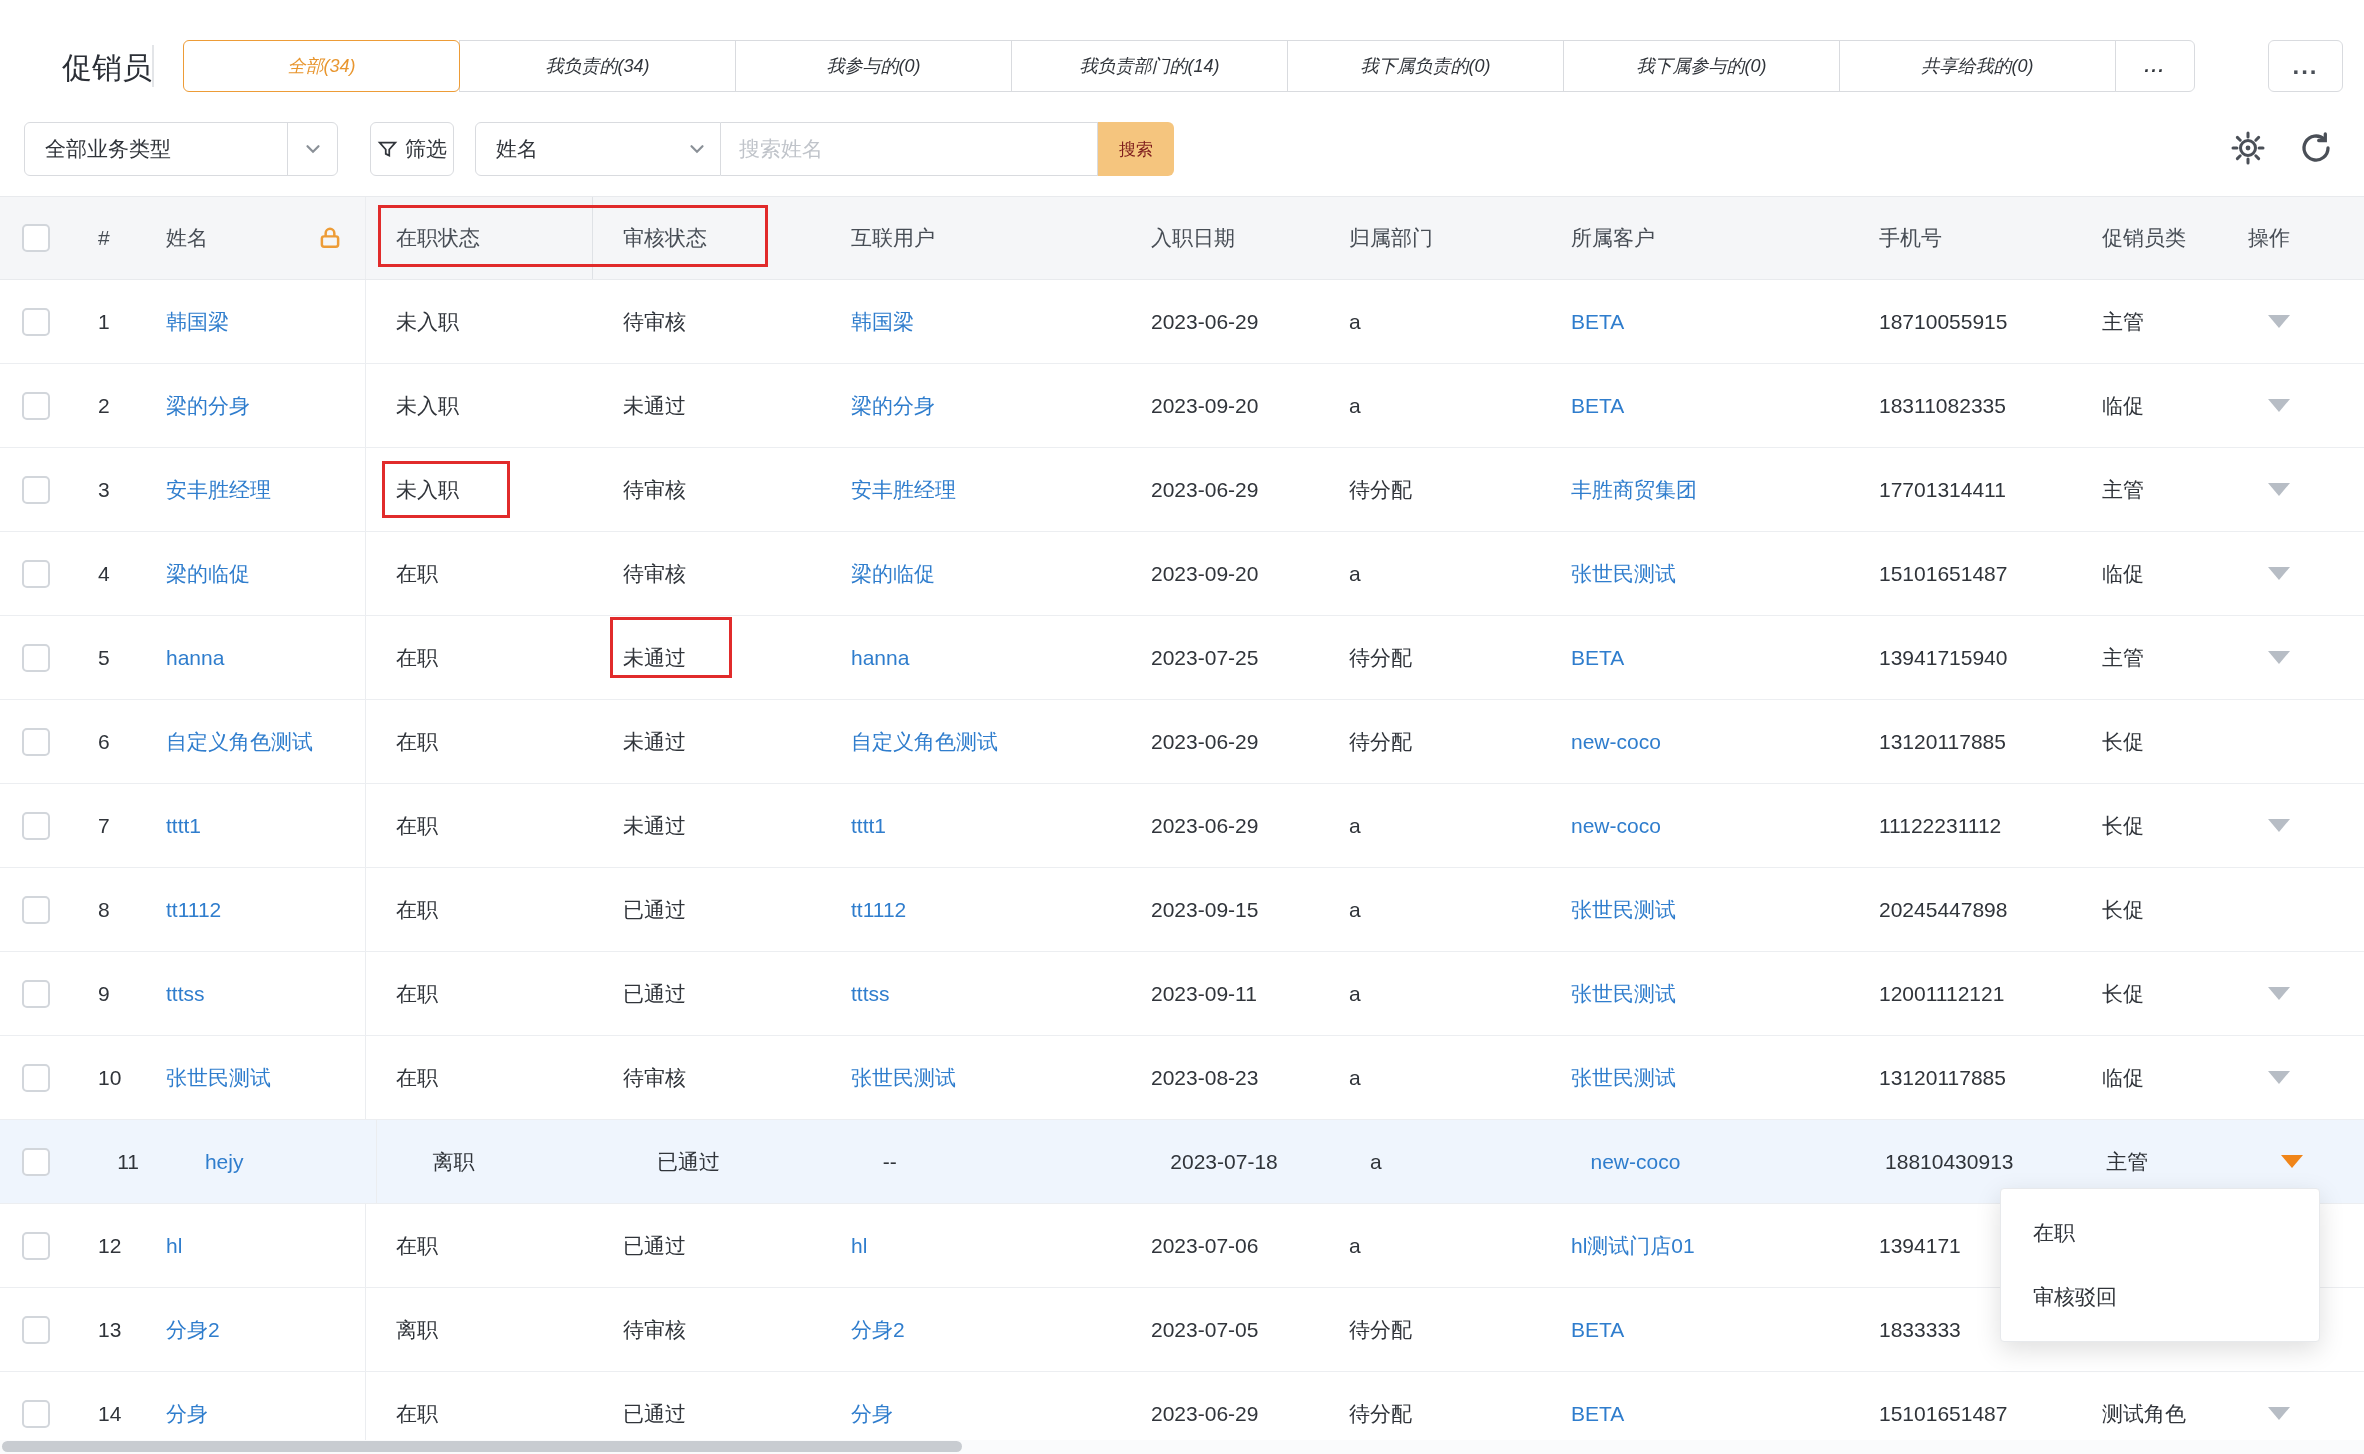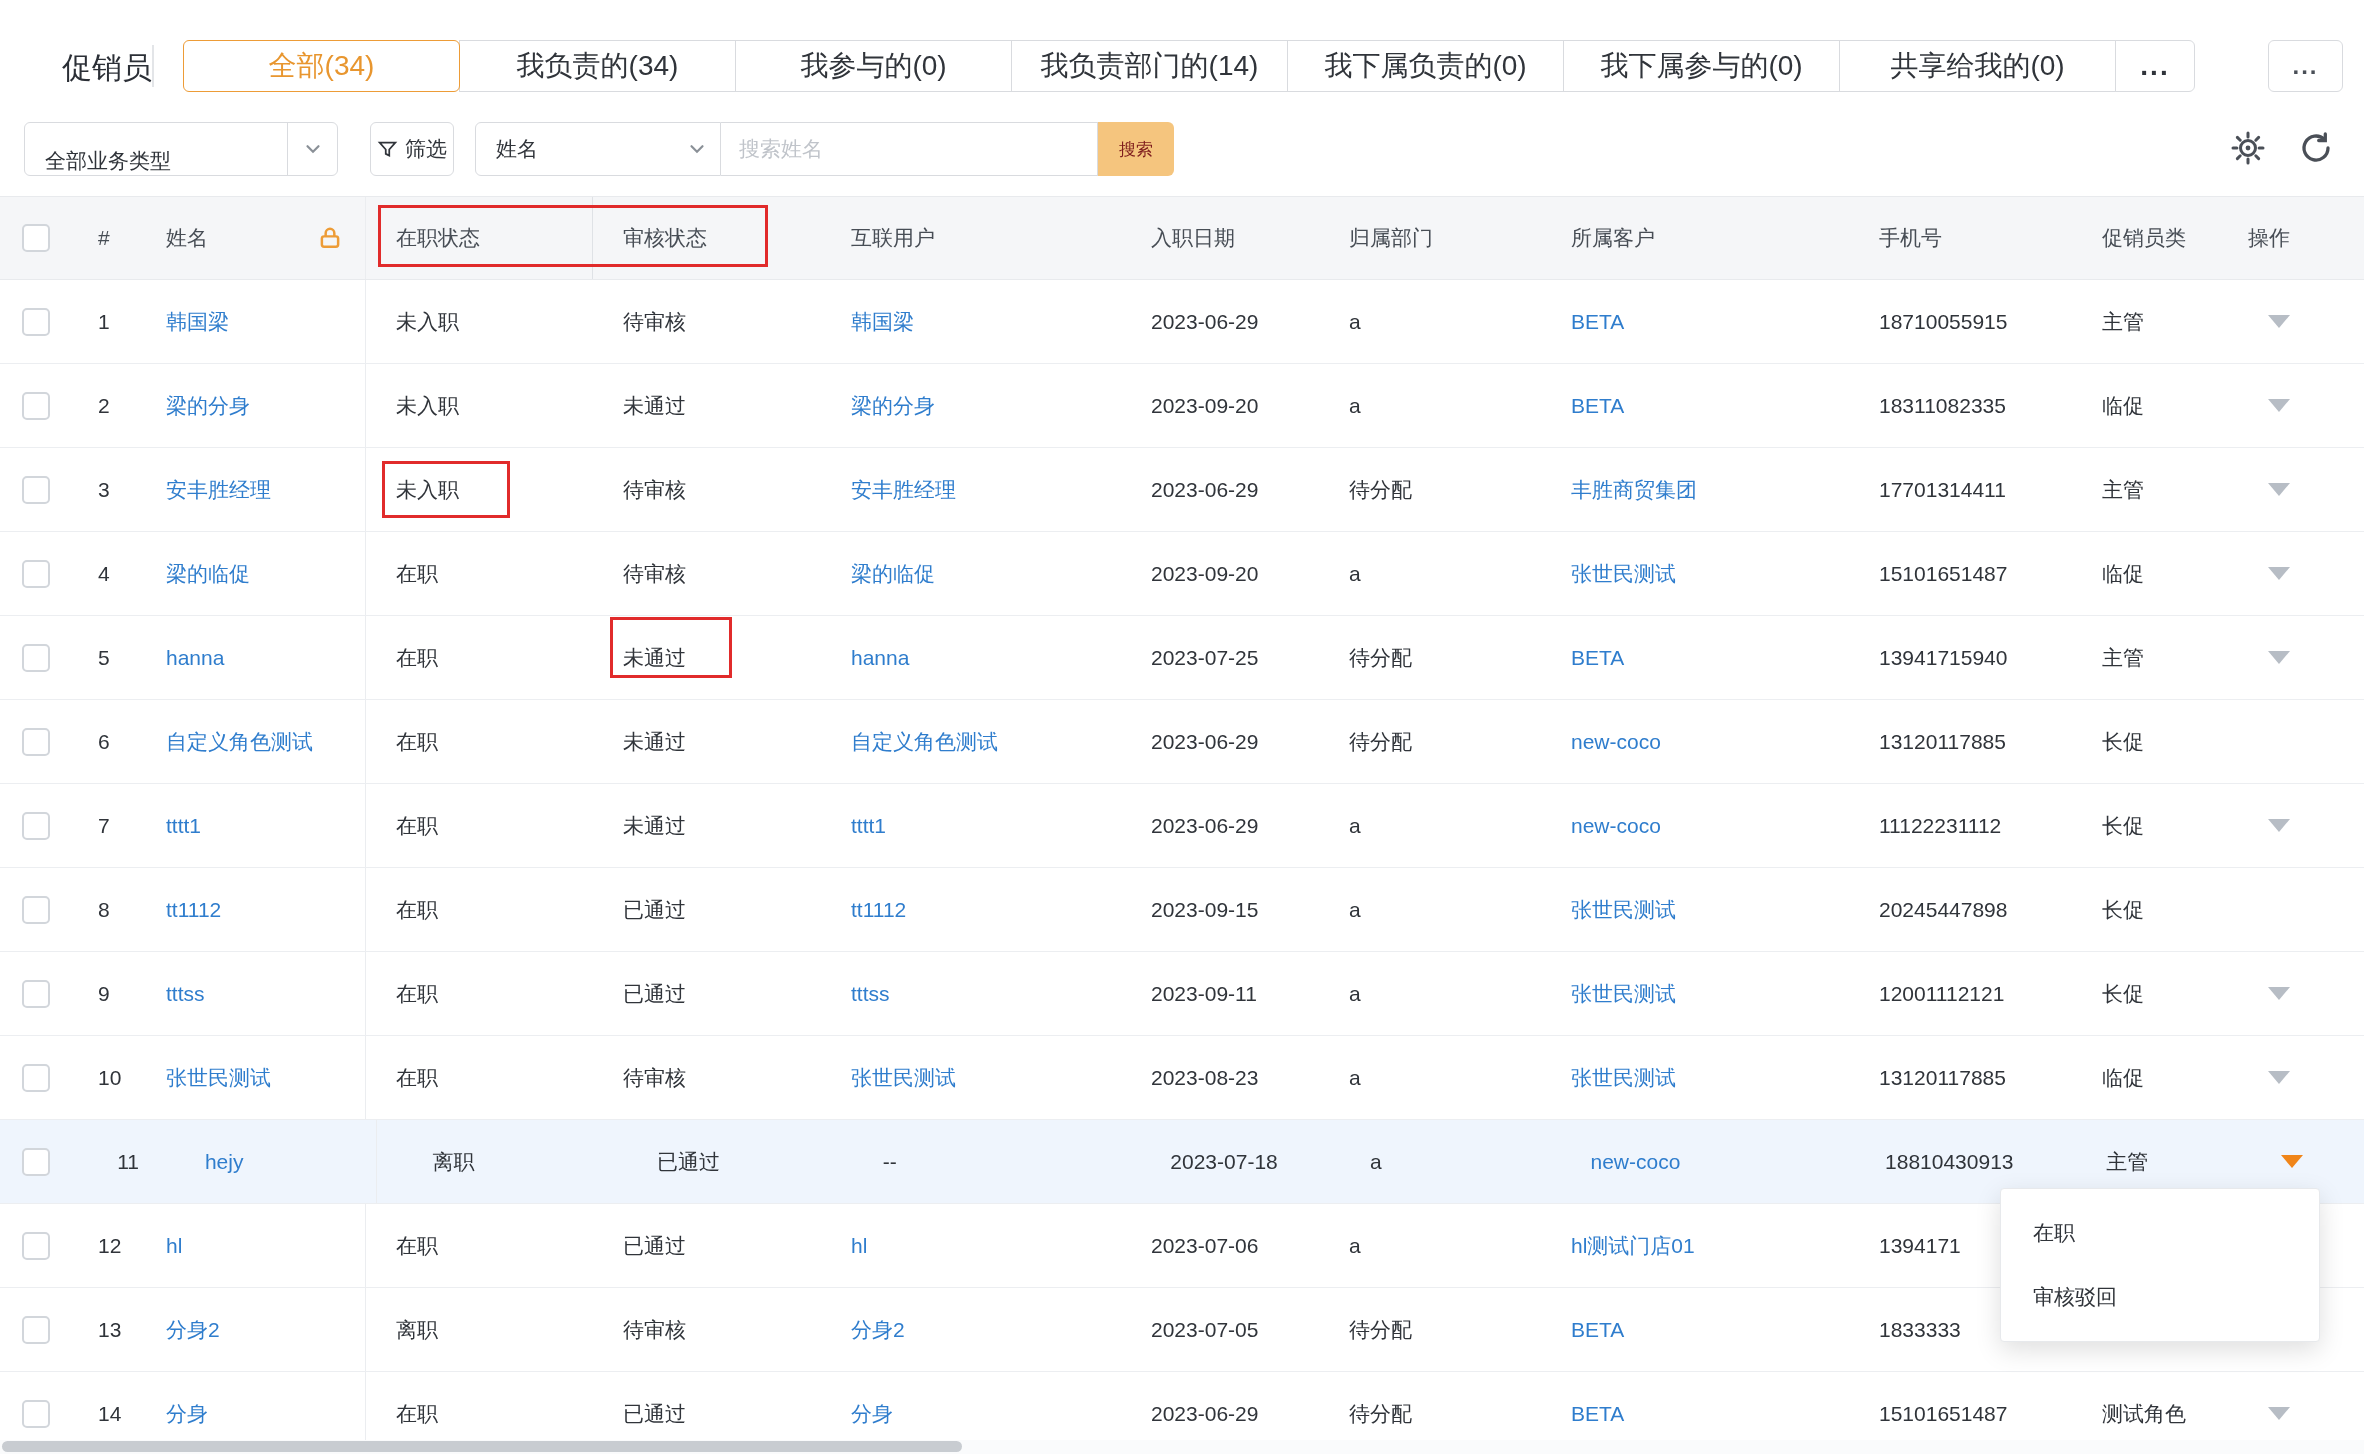--- a/index.html
+++ b/index.html
@@ -8,35 +8,35 @@
     position:relative; width:2364px; height:1454px; overflow:hidden;
     background:#fff; color:#30343a;
     font-family:"Liberation Sans","DejaVu Sans",sans-serif;
   }
   
   .title { position:absolute; left:26px; top:48px; font-size:30px; color:#2b2f36;margin-left:36px; }
   .title-divider { position:absolute; left:152px; top:45px; width:2px; height:42px; background:#e3e5e8; }
   .tabgroup { position:absolute; left:183px; top:40px; display:flex; z-index:1; }
   .tab {
     width:277px; height:52px; border:1px solid #d9dbdf; margin-left:-1px; background:#fff;
-    display:flex; align-items:center; justify-content:center; font-size:28px; color:#30343a; cursor:pointer;
+    display:flex; align-items:center; justify-content:center; font-size:18px; color:#30343a; cursor:pointer;font-style:italic;
   }
   .tab.first { margin-left:0; border-radius:6px 0 0 6px; }
   .tab.last  { border-radius:0 6px 6px 0; }
   .tab.narrow{ width:80px; font-weight:bold; letter-spacing:2px; }
   .tab.active{ border:1px solid #ED9C37; color:#E8962F; border-radius:6px; z-index:2; }
   .more-btn {
     position:absolute; left:2268px; top:40px; width:75px; height:52px;
     border:1px solid #d9dbdf; border-radius:6px; display:flex; align-items:center; justify-content:center;
     font-size:24px; font-weight:bold; letter-spacing:2px; color:#4a4f57; background:#fff;
   }
   
   .sel-business {
     position:absolute; left:24px; top:122px; width:314px; height:54px;
-    border:1px solid #d9dbdf; border-radius:6px; display:flex; align-items:flex-end; background:#fff;
+    border:1px solid #d9dbdf; border-radius:6px; display:flex; align-items:center; background:#fff;
   }
   .sel-business .val { flex:1; padding-left:20px; font-size:21px; }
   .sel-business .chev { width:50px; height:100%; border-left:1px solid #d9dbdf; display:flex; align-items:center; justify-content:center; }
   .filter-btn {
     position:absolute; left:370px; top:122px; width:84px; height:54px;
     border:1px solid #d9dbdf; border-radius:6px; display:flex; align-items:center; justify-content:center; gap:7px;
     font-size:21px; background:#fff;
   }
   .sel-name {
     position:absolute; left:475px; top:122px; width:246px; height:54px;

